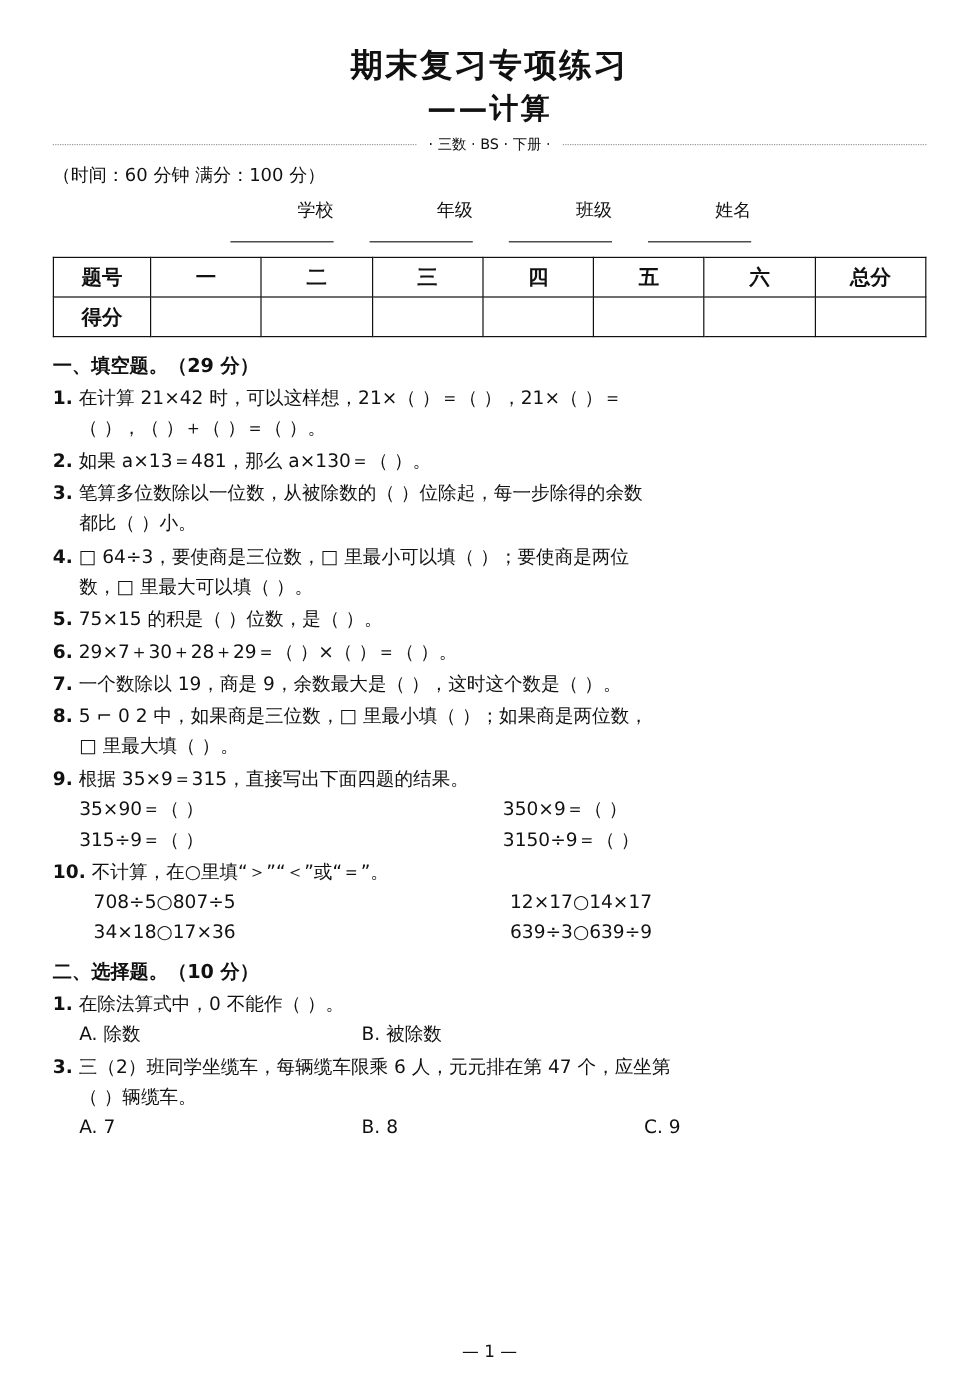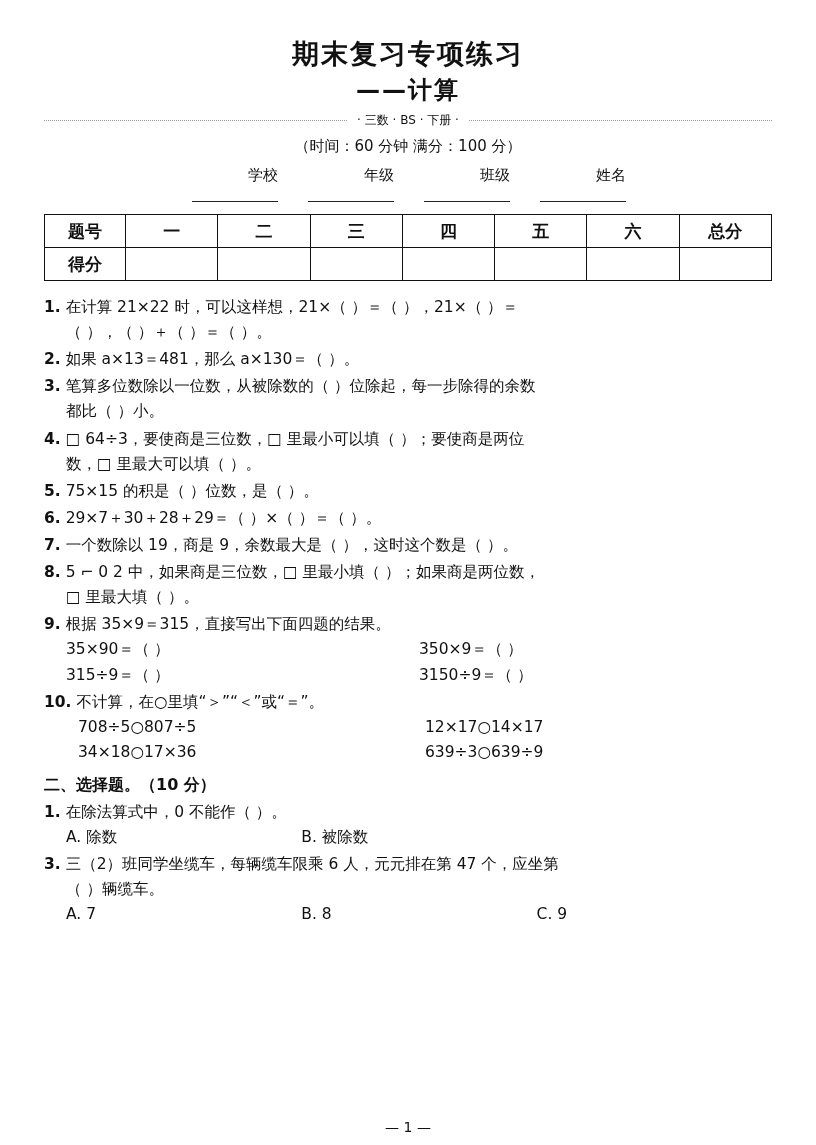--- a/index.html
+++ b/index.html
@@ -29,21 +29,21 @@
     letter-spacing:2px;
     margin:2px 0 6px 0;
   }
   .dashrow {
     display:flex; align-items:center; justify-content:center;
     margin: 4px 0 2px 0;
   }
   .dashrow .line { flex:1 1 auto; border-top:1px dotted #999; height:0; }
   .dashrow .mid { padding:0 10px; font-size:12px; white-space:nowrap; font-family:"DejaVu Sans", sans-serif;}
 
-  .timeline { text-align:center; font-size:15px; margin:8px 0 10px 0; font-family:"DejaVu Sans", sans-serif;}
+  .timeline { font-size:15px; margin:8px 0 10px 0; font-family:"DejaVu Sans", sans-serif;}
 
   .infoline {
     display:flex; justify-content:center; gap:0px; font-size:15px;
     margin-bottom:12px;
     font-family:"DejaVu Sans", sans-serif;
   }
   .infoline .field { display:inline-flex; align-items:flex-end; margin:0 14px;flex-direction:column;}
   .infoline .blank { display:inline-block; width:86px; border-bottom:1px solid #222; height:16px; margin-left:2px;}
 
   table.score {
@@ -137,24 +137,25 @@
       <td></td>
       <td></td>
       <td></td>
       <td></td>
       <td></td>
       <td></td>
     </tr>
   </tbody>
     </table>
 
+  <div class="sec-title">一、填空题。（29 分）</div>
 
   <div class="q">
     <span class="num">1.</span>
-    <span>在计算 21×22 时，可以这样想，21×（        ）＝（            ），21×（        ）＝</span>
+    <span>在计算 21×42 时，可以这样想，21×（        ）＝（            ），21×（        ）＝</span>
     <div class="indent">（            ），（            ）＋（            ）＝（            ）。</div>
   </div>
 
   <div class="q">
     <span class="num">2.</span>
     <span>如果 a×13＝481，那么 a×130＝（                        ）。</span>
   </div>
 
   <div class="q">
     <span class="num">3.</span>

